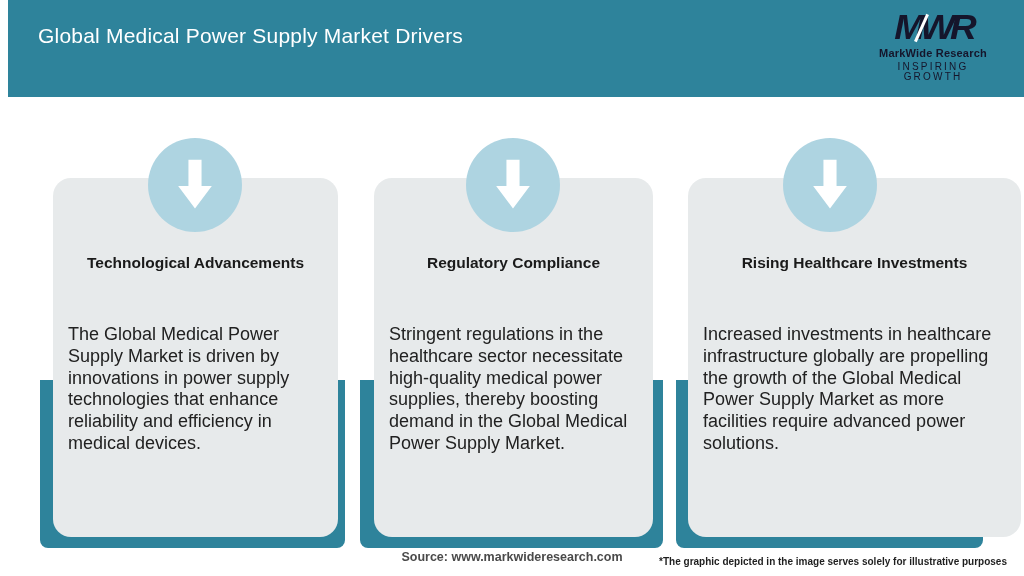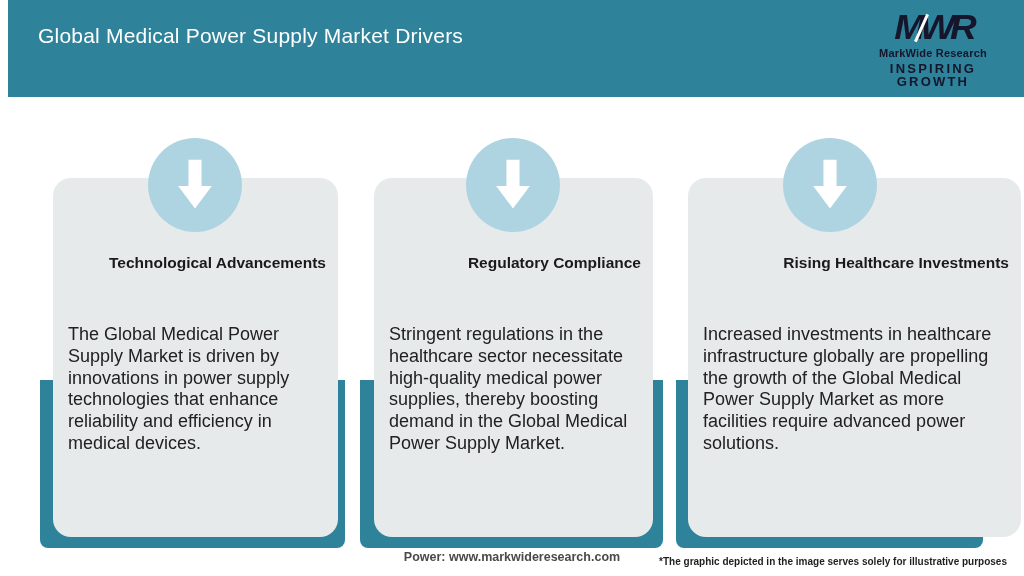--- a/index.html
+++ b/index.html
@@ -24,40 +24,40 @@
   .logo-mono-wrap{position:relative;display:inline-block;}
   .logo-mono{
     font-size:37px;font-weight:800;letter-spacing:-5px;
     font-style:italic;display:inline-block;transform:scaleY(.95);
   }
   .logo-slash{
     position:absolute;left:26px;top:4px;width:3px;height:30px;
     background:#ffffff;transform:rotate(24deg);pointer-events:none;
   }
   .logo-name{font-size:11px;font-weight:bold;margin-top:2px;letter-spacing:.2px;}
-  .logo-tagline{font-size:13px;font-weight:bold;margin-top:3px;letter-spacing:2.2px;}
+  .logo-tagline{font-size:10px;font-weight:normal;margin-top:3px;letter-spacing:2.2px;}
   
   .card-backdrop{
     position:absolute;top:380px;height:168px;
     background:var(--header-teal,#2E839B);border-radius:0 0 8px 8px;
   }
   .bd0{left:40px;width:305px;}
   .bd1{left:360px;width:303px;}
   .bd2{left:676px;width:307px;}
   
   .card{
     position:absolute;top:178px;height:359px;
     background:var(--card-gray,#E7EAEB);border-radius:18px;
   }
   .c0{left:53px;width:285px;}
   .c1{left:374px;width:279px;}
   .c2{left:688px;width:333px;text-decoration:underline;}
   .card-title{
     position:absolute;top:72px;left:12px;right:12px;margin:0;
-    text-align:right;font-size:15.5px;font-weight:bold;color:#1a1a1a;
+    text-align:center;font-size:15.5px;font-weight:bold;color:#1a1a1a;
     line-height:25px;
   }
   .card-body{
     position:absolute;top:146px;left:15px;right:11px;margin:0;
     font-size:18px;line-height:21.8px;color:#212121;text-align:left;
   }
   
   .arrow-circle{
     position:absolute;top:138px;width:94px;height:94px;border-radius:50%;
     background:var(--circle-blue,#AED4E1);
@@ -119,16 +119,16 @@
     <svg width="42" height="58" viewBox="0 0 44 62" aria-hidden="true">
       <polygon points="15,4 29,4 29,32 40,32 22,56 4,32 15,32" fill="#ffffff"></polygon>
     </svg>
   </div>
   <div class="arrow-circle ac2">
     <svg width="42" height="58" viewBox="0 0 44 62" aria-hidden="true">
       <polygon points="15,4 29,4 29,32 40,32 22,56 4,32 15,32" fill="#ffffff"></polygon>
     </svg>
   </div>
 
-  <div class="source-text">Power: www.markwideresearch.com</div>
+  <div class="source-text">Source: www.markwideresearch.com</div>
   <div class="disclaimer-text">*The graphic depicted in the image serves solely for illustrative purposes</div>
 
 </div>
 
 </body></html>

